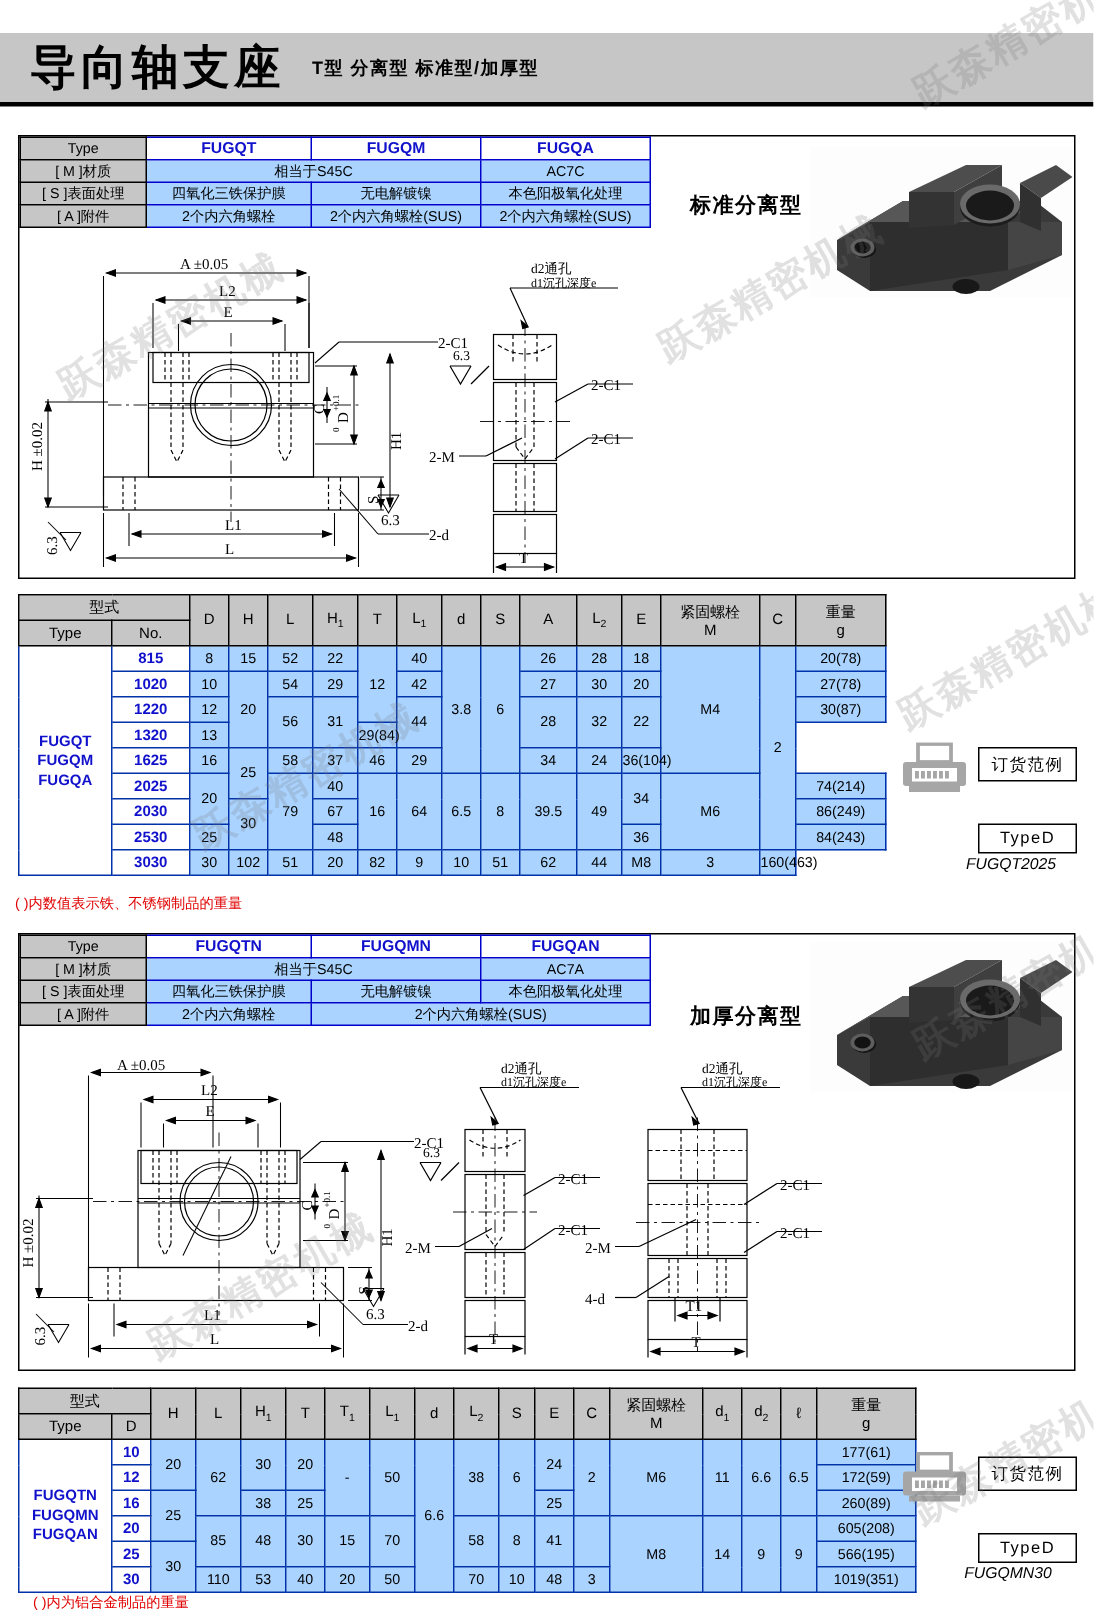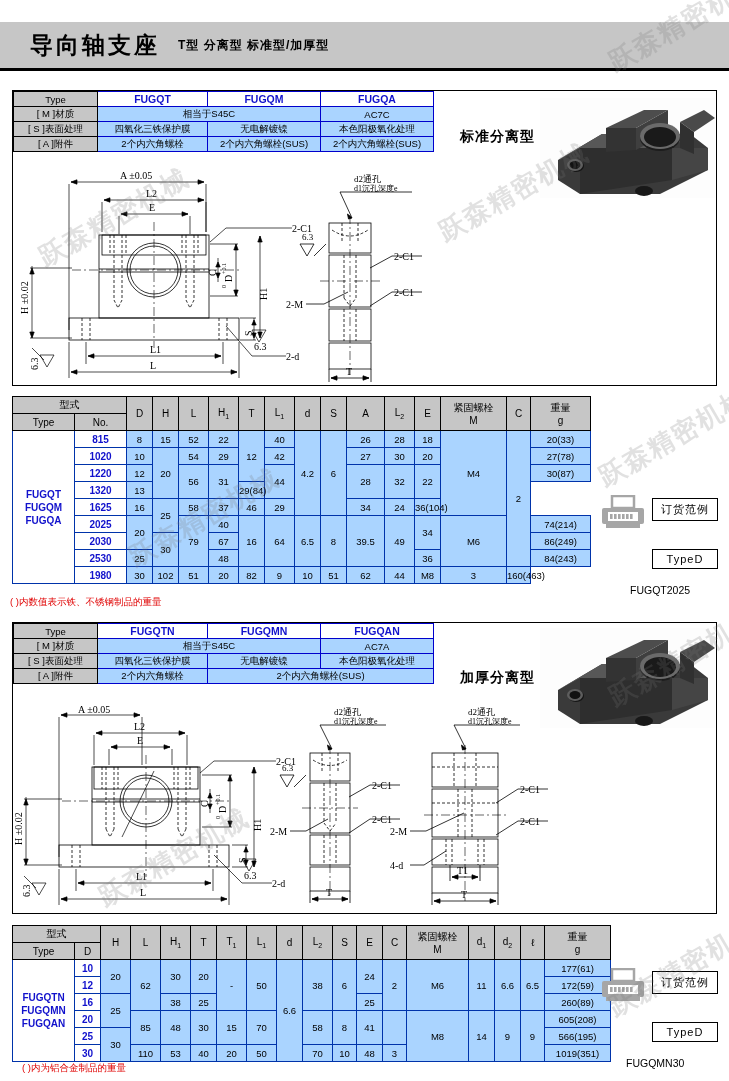--- a/index.html
+++ b/index.html
@@ -21,22 +21,22 @@
     pointer-events:none; user-select:none; z-index:40;
   }
 
   
   .header {
     position:absolute; left:0; top:22px; width:729px; height:46px;
     background:#c6c6c6;
     display:flex; align-items:center;
   }
   .header .title {
-    font-size:23px; font-weight:bold; letter-spacing:3px;
-    margin-left:30px; color:#000;
+    font-size:31px; font-weight:bold; letter-spacing:3px;
+    margin-left:20px; color:#000;
   }
   .header .subtitle {
     font-size:12px; font-weight:bold; margin-left:18px; letter-spacing:1px;
   }
   .header-rule {
     position:absolute; left:0; top:68px; width:729px; height:3px; background:#000;
   }
 
   
   .sec { position:absolute; border:1px solid #000; background:#fff; }
@@ -79,21 +79,21 @@
   .sub { font-size:7px; vertical-align:sub; }
 
   .note { position:absolute; color:#e00000; font-size:9.5px; font-weight:normal; }
 
   
   .order { position:absolute; }
   .order .box {
     border:1.5px solid #000; background:#fff; text-align:center;
     font-size:11px; padding:3px 0; letter-spacing:1px;
   }
-  .order .code { text-align:left; font-size:10.5px; margin-top:15px; }
+  .order .code { text-align:center; font-size:10.5px; margin-top:1px;font-style:italic; }
   .printer { position:absolute; }
 
   
   .dwg { position:absolute; }
   .dwg svg { display:block; }
   text { font-family:"Liberation Serif","DejaVu Serif",serif; fill:#000; }
 </style>
 </head>
 <body>
 
@@ -402,28 +402,28 @@
 FUGQM
 FUGQA</span>
           </td>
           <td class="no">815</td>
           <td>8</td>
           <td>15</td>
           <td>52</td>
           <td>22</td>
           <td rowspan="3">12</td>
           <td>40</td>
-          <td rowspan="5">4.2</td>
+          <td rowspan="5">3.8</td>
           <td rowspan="5">6</td>
           <td>26</td>
           <td>28</td>
           <td>18</td>
           <td rowspan="5">M4</td>
           <td rowspan="8">2</td>
-          <td>20(33)</td>
+          <td>20(78)</td>
         </tr>
         <tr>
           <td class="no">1020</td>
           <td>10</td>
           <td rowspan="3">20</td>
           <td>54</td>
           <td>29</td>
           <td>42</td>
           <td>27</td>
           <td>30</td>
@@ -480,21 +480,21 @@
           <td>86(249)</td>
         </tr>
         <tr>
           <td class="no">2530</td>
           <td>25</td>
           <td>48</td>
           <td>36</td>
           <td>84(243)</td>
         </tr>
         <tr>
-          <td class="no">1980</td>
+          <td class="no">3030</td>
           <td>30</td>
           <td>102</td>
           <td>51</td>
           <td>20</td>
           <td>82</td>
           <td>9</td>
           <td>10</td>
           <td>51</td>
           <td>62</td>
           <td>44</td>

